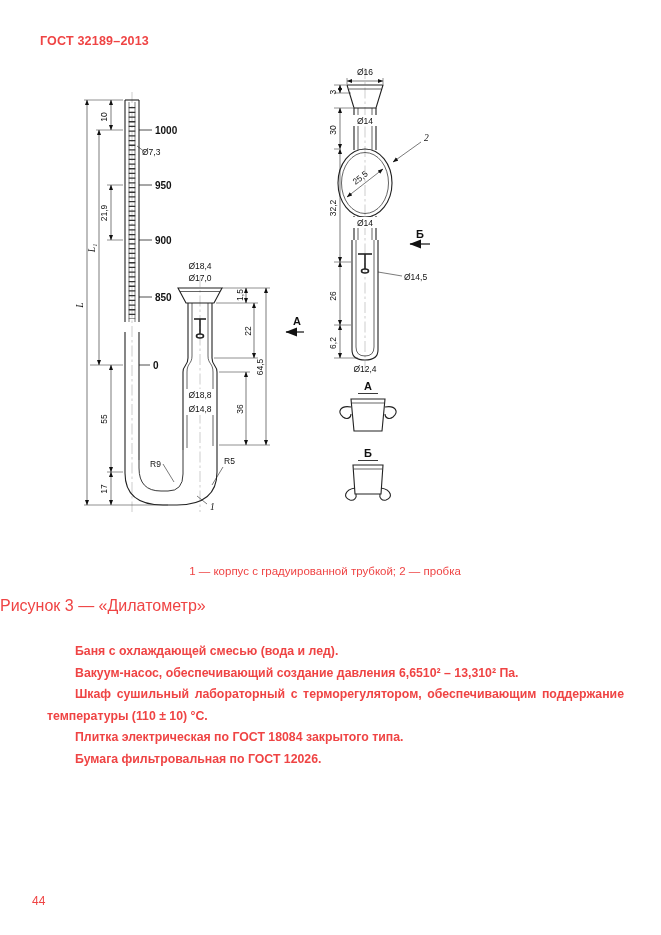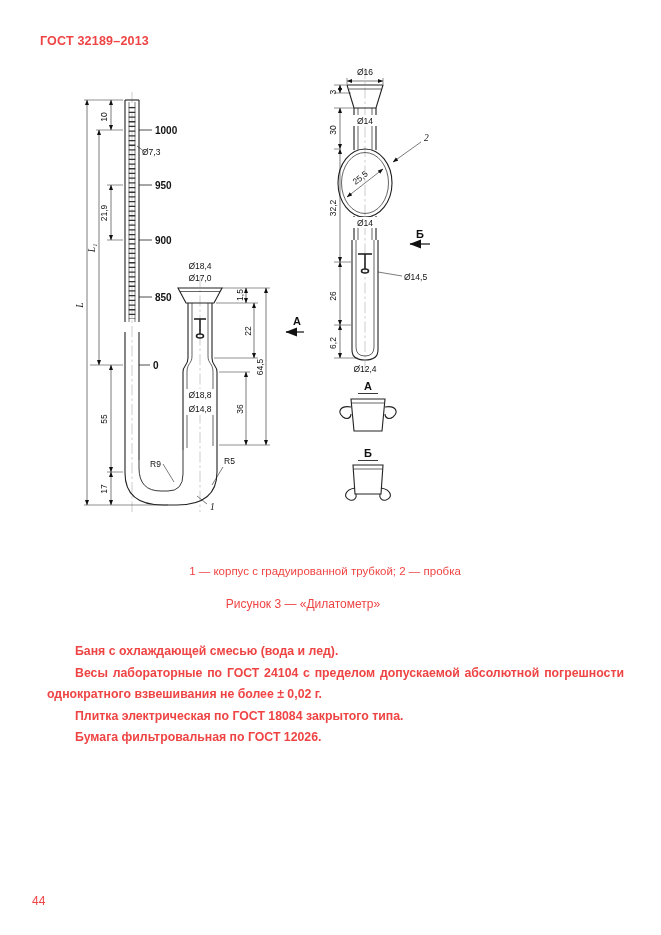--- a/index.html
+++ b/index.html
@@ -5,21 +5,21 @@
   * { box-sizing: border-box; }
   html,body { margin:0; padding:0; background:#9a9a9a; }
   .page {
     position:relative; width:661px; height:935px; margin:0 auto;
     background:#ffffff; font-family:"Liberation Sans","DejaVu Sans",sans-serif;
     color:#ef4444; overflow:hidden;
   }
   .header { position:absolute; left:40px; top:34px; font-size:12.5px; font-weight:bold; letter-spacing:.2px; }
   .figure-area { position:absolute; left:0; top:60px; width:661px; height:505px; }
   .fig-legend { position:absolute; left:0; top:565px; width:606px; text-align:center; font-size:11.5px;padding-left:44px; }
-  .fig-title  { position:absolute; left:0; top:597px; width:606px; text-align:center; font-size:12px; }
+  .fig-title  { position:absolute; left:0; top:597px; width:606px; text-align:left; font-size:16px; }
   .body-text  { position:absolute; left:47px; top:641px; width:577px; font-size:12.3px; line-height:21.6px; text-align:justify; }
   .body-text p { margin:0; text-indent:28px;font-weight:bold; }
   .page-number { position:absolute; left:32px; top:894px; font-size:12px; }
   svg text { fill:#111; }
   .dim   { font-size:8.5px; font-family:"Liberation Sans","DejaVu Sans",sans-serif; }
   .it    { font-style:italic; font-family:"Liberation Serif","DejaVu Serif",serif; font-size:9.5px; }
   .scale { font-size:10px; font-weight:bold; }
   .big   { font-size:11px; font-weight:bold; }
 </style>
 </head>
@@ -233,20 +233,21 @@
       <text class="big" x="368" y="330" text-anchor="middle">А</text>
       <text class="big" x="368" y="397" text-anchor="middle">Б</text>
     </svg>
   </div>
 
   <div class="fig-legend">1 — корпус с градуированной трубкой; 2 — пробка</div>
   <div class="fig-title">Рисунок 3 — «Дилатометр»</div>
 
   <div class="body-text">
     <p>Баня с охлаждающей смесью (вода и лед).</p>
-    <p>Весы лабораторные по ГОСТ 24104 с пределом допускаемой абсолютной погрешности однократного взвешивания не более ± 0,02 г.</p>
+    <p>Вакуум-насос, обеспечивающий создание давления 6,6510² – 13,310² Па.</p>
+    <p>Шкаф сушильный лабораторный с терморегулятором, обеспечивающим поддержание температуры (110 ± 10) °С.</p>
     <p>Плитка электрическая по ГОСТ 18084 закрытого типа.</p>
     <p>Бумага фильтровальная по ГОСТ 12026.</p>
   </div>
 
   <div class="page-number">44</div>
 
 </div>
 
 </body></html>

